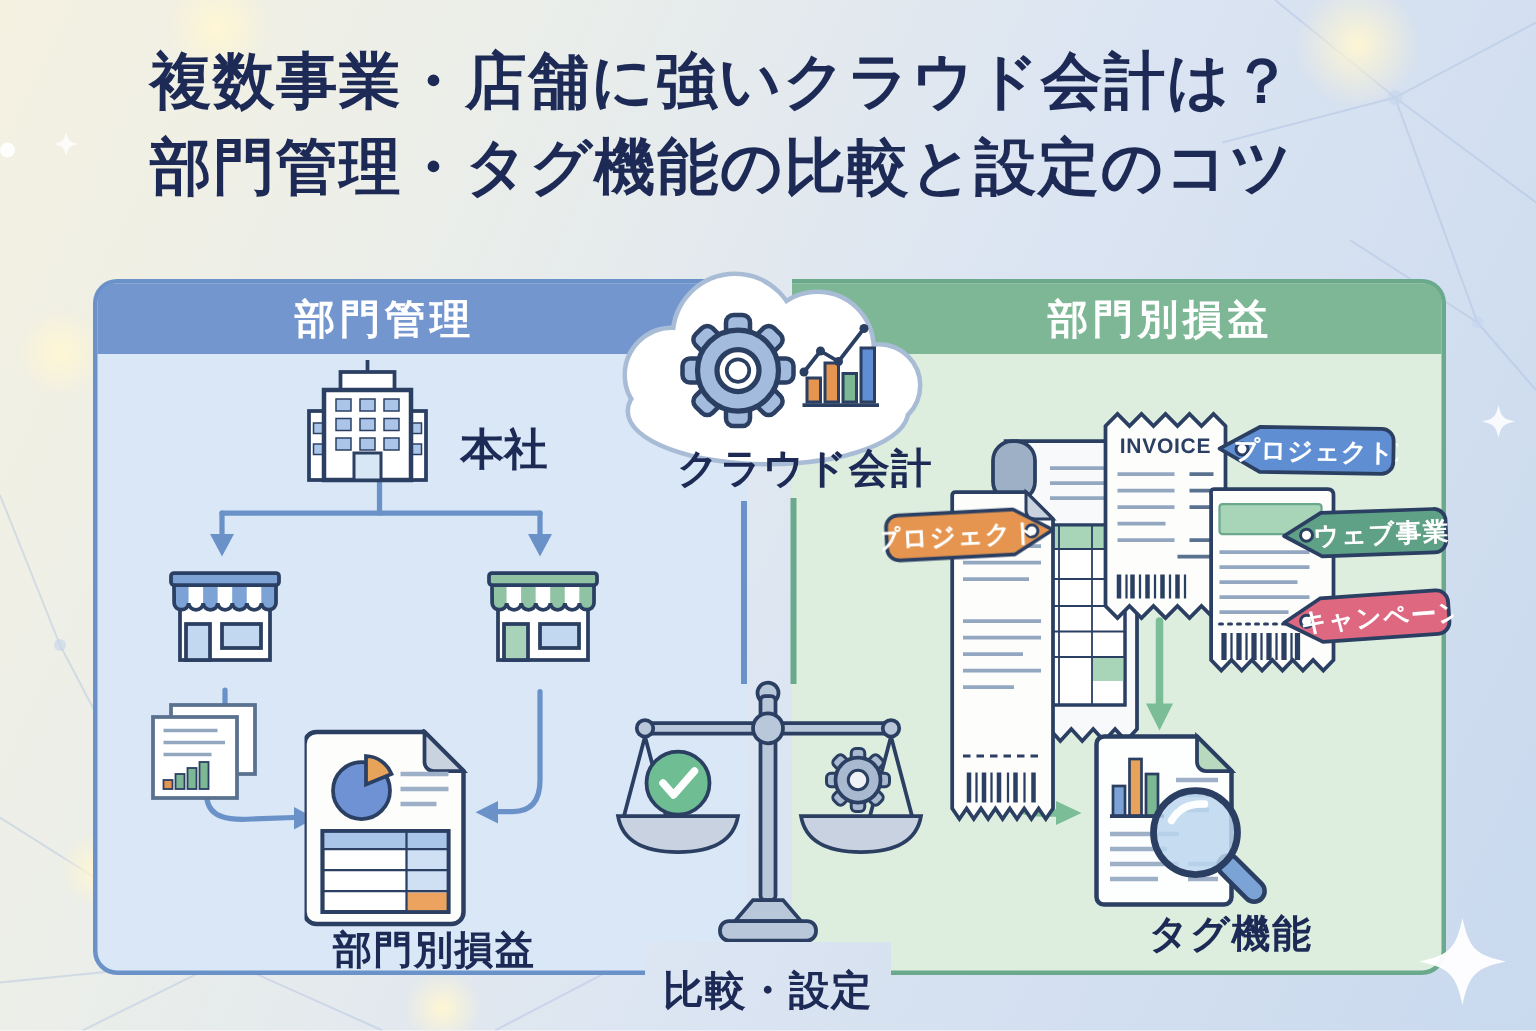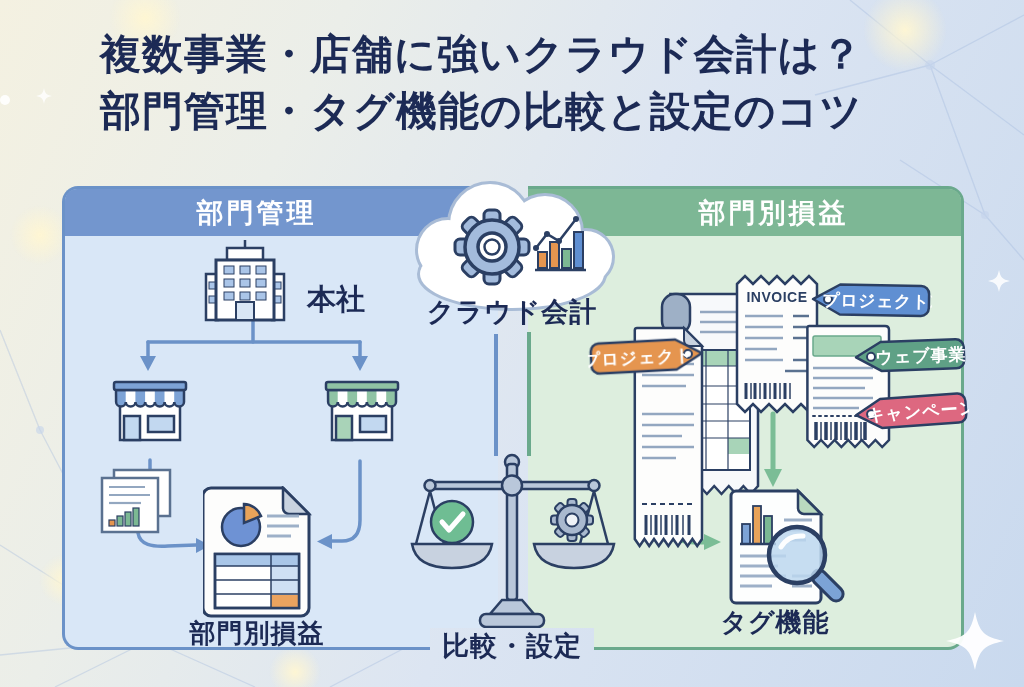--- a/index.html
+++ b/index.html
@@ -32,31 +32,31 @@
   .panel-right .panel-header span{transform:translateX(29px);}
 
   .gap-line{z-index:2;width:3.5px;}
   .gap-line.blue{left:494px;top:334px;height:122px;background:#6b92c8;}
   .gap-line.green{left:527px;top:332px;height:124px;background:#6aa98c;}
 
   .connectors{left:0;top:0;z-index:2;pointer-events:none;}
 
   .icon{z-index:3;}
   .cloud-wrap{left:390px;top:162px;z-index:4;}
-  .navy-label{color:#1c2a55;font-weight:800;z-index:5;text-align:center;}
+  .navy-label{color:#1c2a55;font-weight:800;z-index:5;text-align:right;}
   .lbl-cloud{left:402px;top:294px;width:220px;font-size:27px;letter-spacing:1px;}
   .lbl-hq{left:307px;top:280px;width:80px;font-size:29px;text-align:left;}
   .lbl-store-a{left:105px;top:439px;width:90px;font-size:25px;}
   .lbl-store-b{left:317px;top:439px;width:90px;font-size:25px;}
   .lbl-report{left:157px;top:616px;width:200px;font-size:26px;letter-spacing:1px;font-family:Liberation Serif, serif;}
   .lbl-analysis{left:675px;top:605px;width:200px;font-size:26px;letter-spacing:1px;}
 
   .compare-mask{left:430px;top:628px;width:164px;height:50px;z-index:6;
     background:linear-gradient(115deg,#f4f1e1 0%,#ebeee9 26%,#dce5f2 55%,#c9d9ee 100%);
-    background-attachment:fixed;display:flex;align-items:flex-start;justify-content:center;}
+    background-attachment:fixed;display:flex;align-items:flex-end;justify-content:center;}
   .lbl-compare{color:#1c2a55;font-weight:800;font-size:27px;letter-spacing:1px;}
 
   .tag{z-index:7;}
   .sparkle{z-index:8;pointer-events:none;}
 </style>
 </head>
 <body>
 
 <div class="stage">
 

